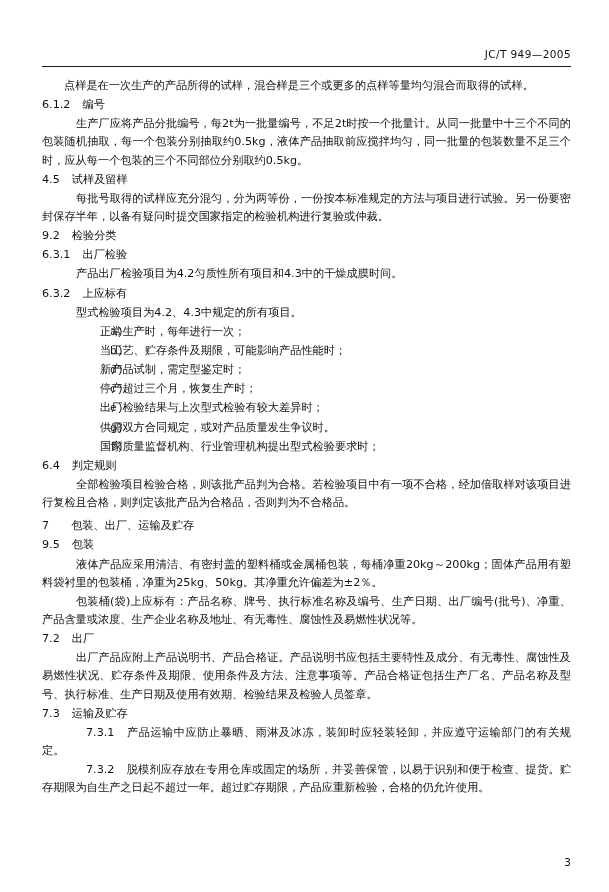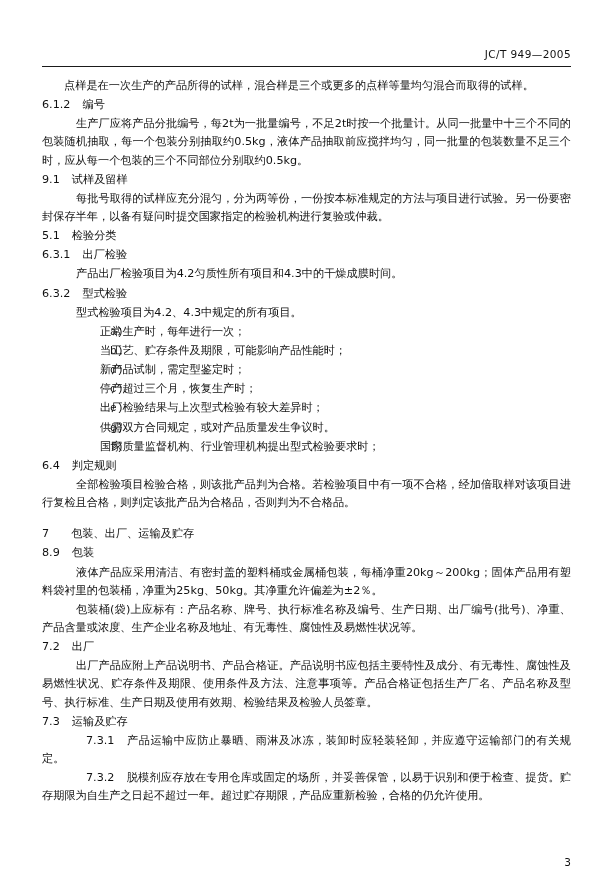--- a/index.html
+++ b/index.html
@@ -56,21 +56,21 @@
   }
   .heading-num {
     display: inline-block;
     min-width: 0;
   }
   .heading-sp {
     display: inline-block;
     width: 12px;
   }
   .sec-major {
-    margin-top: 10px;
+    margin-top: 2px;
   }
   .list {
     margin: 0;
     padding: 0;
     list-style: none;
     font-family: Liberation Mono, monospace;
   }
   .list li {
     margin: 0 0 1px 0;
     padding-left: 0;
@@ -99,48 +99,48 @@
   </div>
   <hr class="rule">
 
   <div class="content">
 
     <p class="p indent1">点样是在一次生产的产品所得的试样，混合样是三个或更多的点样等量均匀混合而取得的试样。</p>
 
     <p class="p heading"><span class="heading-num">6.1.2</span><span class="heading-sp"></span><span>编号</span></p>
     <p class="p indent2">生产厂应将产品分批编号，每2t为一批量编号，不足2t时按一个批量计。从同一批量中十三个不同的包装随机抽取，每一个包装分别抽取约0.5kg，液体产品抽取前应搅拌均匀，同一批量的包装数量不足三个时，应从每一个包装的三个不同部位分别取约0.5kg。</p>
 
-    <p class="p heading"><span class="heading-num">9.1</span><span class="heading-sp"></span><span>试样及留样</span></p>
+    <p class="p heading"><span class="heading-num">4.5</span><span class="heading-sp"></span><span>试样及留样</span></p>
     <p class="p indent2">每批号取得的试样应充分混匀，分为两等份，一份按本标准规定的方法与项目进行试验。另一份要密封保存半年，以备有疑问时提交国家指定的检验机构进行复验或仲裁。</p>
 
-    <p class="p heading"><span class="heading-num">5.1</span><span class="heading-sp"></span><span>检验分类</span></p>
+    <p class="p heading"><span class="heading-num">9.2</span><span class="heading-sp"></span><span>检验分类</span></p>
 
     <p class="p heading"><span class="heading-num">6.3.1</span><span class="heading-sp"></span><span>出厂检验</span></p>
     <p class="p indent2">产品出厂检验项目为4.2匀质性所有项目和4.3中的干燥成膜时间。</p>
 
-    <p class="p heading"><span class="heading-num">6.3.2</span><span class="heading-sp"></span><span>型式检验</span></p>
+    <p class="p heading"><span class="heading-num">6.3.2</span><span class="heading-sp"></span><span>上应标有</span></p>
     <p class="p indent2">型式检验项目为4.2、4.3中规定的所有项目。</p>
 
     <ul class="list">
       <li><span class="li-label">a)</span><span>正常生产时，每年进行一次；</span></li>
       <li><span class="li-label">b)</span><span>当工艺、贮存条件及期限，可能影响产品性能时；</span></li>
       <li><span class="li-label">d)</span><span>新产品试制，需定型鉴定时；</span></li>
       <li><span class="li-label">c)</span><span>停产超过三个月，恢复生产时；</span></li>
       <li><span class="li-label">e)</span><span>出厂检验结果与上次型式检验有较大差异时；</span></li>
       <li><span class="li-label">g)</span><span>供需双方合同规定，或对产品质量发生争议时。</span></li>
       <li><span class="li-label">f)</span><span>国家质量监督机构、行业管理机构提出型式检验要求时；</span></li>
     </ul>
 
     <p class="p heading"><span class="heading-num">6.4</span><span class="heading-sp"></span><span>判定规则</span></p>
     <p class="p indent2">全部检验项目检验合格，则该批产品判为合格。若检验项目中有一项不合格，经加倍取样对该项目进行复检且合格，则判定该批产品为合格品，否则判为不合格品。</p>
 
     <div class="spacer-sm"></div>
     <p class="p heading sec-major"><span class="heading-num">7</span><span class="heading-sp" style="width:22px"></span><span>包装、出厂、运输及贮存</span></p>
 
-    <p class="p heading"><span class="heading-num">8.9</span><span class="heading-sp"></span><span>包装</span></p>
+    <p class="p heading"><span class="heading-num">9.5</span><span class="heading-sp"></span><span>包装</span></p>
     <p class="p indent2">液体产品应采用清洁、有密封盖的塑料桶或金属桶包装，每桶净重20kg～200kg；固体产品用有塑料袋衬里的包装桶，净重为25kg、50kg。其净重允许偏差为±2％。</p>
     <p class="p indent2">包装桶(袋)上应标有：产品名称、牌号、执行标准名称及编号、生产日期、出厂编号(批号)、净重、产品含量或浓度、生产企业名称及地址、有无毒性、腐蚀性及易燃性状况等。</p>
 
     <p class="p heading"><span class="heading-num">7.2</span><span class="heading-sp"></span><span>出厂</span></p>
     <p class="p indent2">出厂产品应附上产品说明书、产品合格证。产品说明书应包括主要特性及成分、有无毒性、腐蚀性及易燃性状况、贮存条件及期限、使用条件及方法、注意事项等。产品合格证包括生产厂名、产品名称及型号、执行标准、生产日期及使用有效期、检验结果及检验人员签章。</p>
 
     <p class="p heading"><span class="heading-num">7.3</span><span class="heading-sp"></span><span>运输及贮存</span></p>
 
     <p class="p indent1"><span class="heading-num">7.3.1</span><span class="heading-sp"></span><span>产品运输中应防止暴晒、雨淋及冰冻，装卸时应轻装轻卸，并应遵守运输部门的有关规定。</span></p>
 

